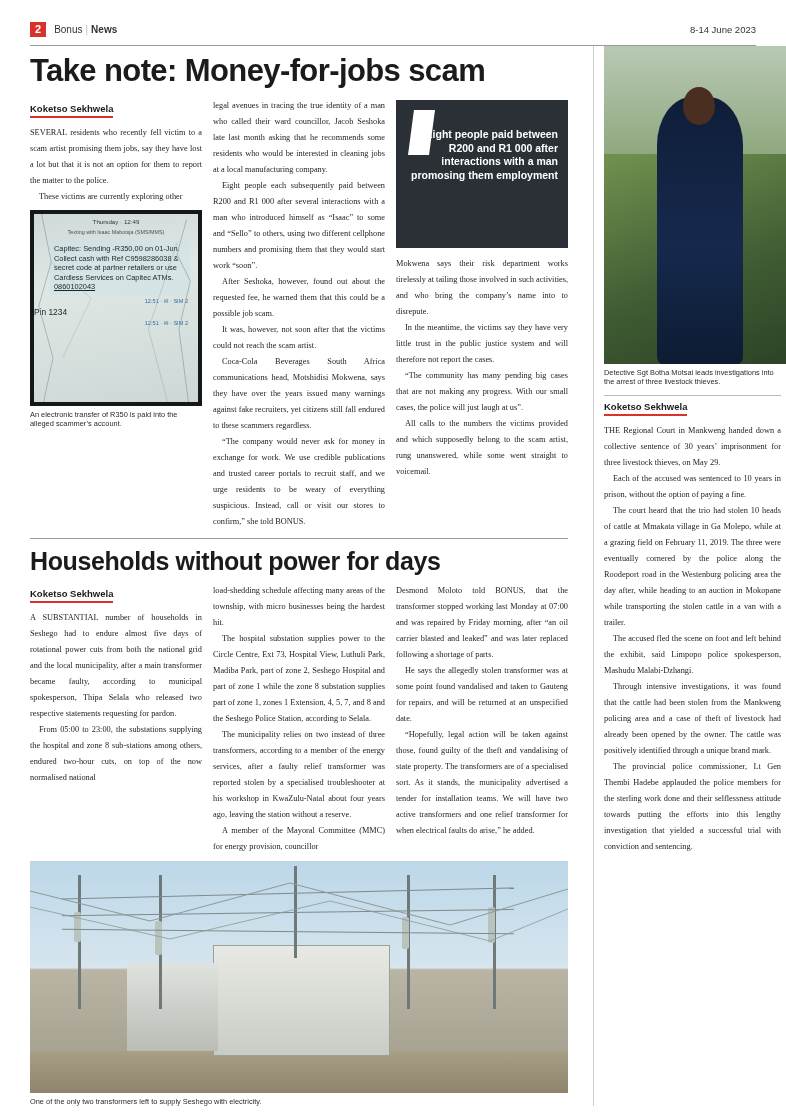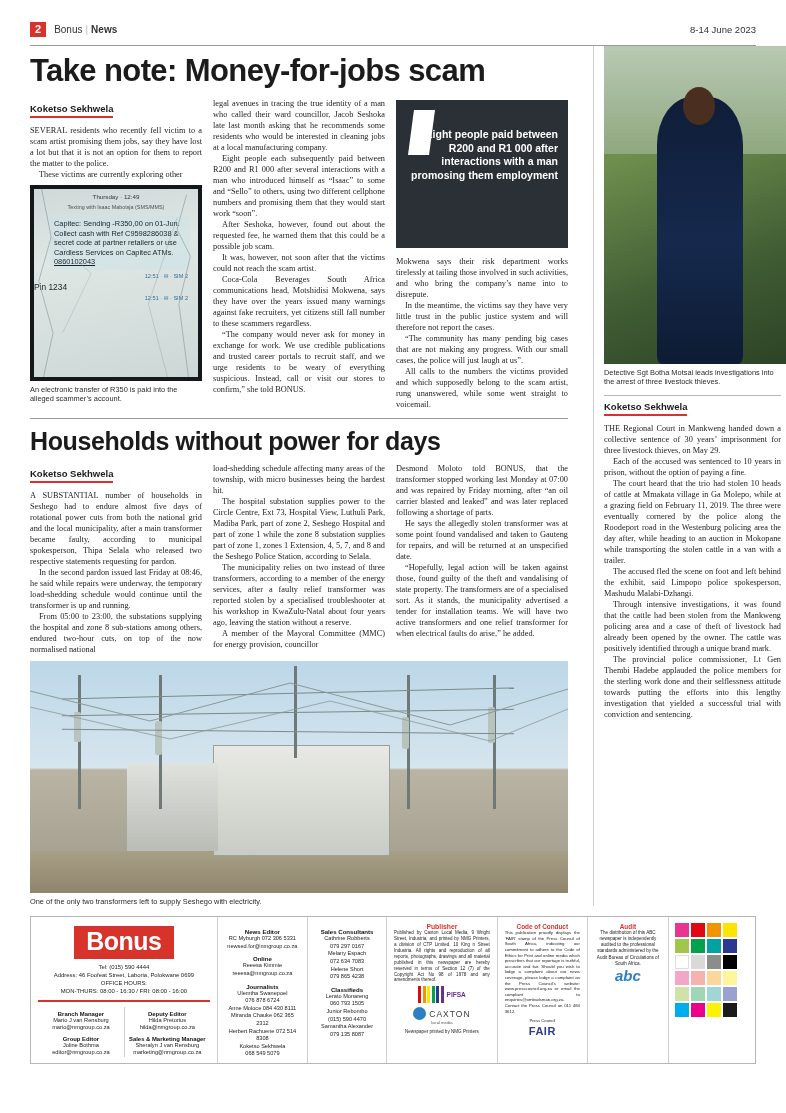--- a/index.html
+++ b/index.html
@@ -48,21 +48,21 @@
   }
   .byline {
     font-family:"Liberation Sans",sans-serif; font-weight:bold; font-size:9.5px;
     color:#1b1b1b; padding-bottom:2px; display:inline-block;
     border-bottom:2px solid #d8332b; margin-bottom:7px;
   }
   .cols3 { display:flex; gap:11px; }
   .col { width:172px; }
   p.bt {
     font-family:"Liberation Serif", serif;
-    font-size:8.3px; line-height:11px; text-align:justify;
+    font-size:8.3px; line-height:16px; text-align:justify;
     margin:0; text-indent:9px; color:#1c1c1c;
   }
   p.bt.first { text-indent:0; }
   .caption {
     font-family:"Liberation Sans",sans-serif; font-size:7.4px; line-height:9.2px;
     color:#2a2a2a; margin-top:4px;
   }
   .hr-thin { height:1px; background:#b9b9b9; margin:9px 0 0 0; }
   .hr-thick { height:1px; background:#9a9a9a; margin:8px 0; }
 
@@ -252,21 +252,21 @@
               <div class="ph-meta">12:51 · ✉ · SIM 2</div>
             </div>
             <div class="caption">An electronic transfer of R350 is paid into the alleged scammer’s account.</div>
           </div>
 
           <div class="col">
             <p class="bt first">legal avenues in tracing the true identity of a man who called their ward councillor, Jacob Seshoka late last month asking that he recommends some residents who would be interested in cleaning jobs at a local manufacturing company.</p>
             <p class="bt">Eight people each subsequently paid between R200 and R1 000 after several interactions with a man who introduced himself as “Isaac” to some and “Sello” to others, using two different cellphone numbers and promising them that they would start work “soon”.</p>
             <p class="bt">After Seshoka, however, found out about the requested fee, he warned them that this could be a possible job scam.</p>
             <p class="bt">It was, however, not soon after that the victims could not reach the scam artist.</p>
-            <p class="bt">Coca-Cola Beverages South Africa communications head, Motshidisi Mokwena, says they have over the years issued many warnings against fake recruiters, yet citizens still fall number to these scammers regardless.</p>
+            <p class="bt">Coca-Cola Beverages South Africa communications head, Motshidisi Mokwena, says they have over the years issued many warnings against fake recruiters, yet citizens still fall endured to these scammers regardless.</p>
             <p class="bt">“The company would never ask for money in exchange for work. We use credible publications and trusted career portals to recruit staff, and we urge residents to be weary of everything suspicious. Instead, call or visit our stores to confirm,” she told BONUS.</p>
           </div>
 
           <div class="col">
             <div class="pullquote">
               <div class="pq-mark"></div>
               <div class="pq-text">Eight people paid between R200 and R1 000 after interactions with a man promosing them employment</div>
             </div>
             <div style="height:8px"></div>
             <p class="bt first">Mokwena says their risk department works tirelessly at tailing those involved in such activities, and who bring the company’s name into to disrepute.</p>
@@ -279,21 +279,20 @@
         <div class="hr-thick"></div>
       </div>
 
       <div>
         <h1 class="headline2">Households without power for days</h1>
 
         <div class="cols3">
           <div class="col">
             <div class="byline">Koketso Sekhwela</div>
             <p class="bt first">A SUBSTANTIAL number of households in Seshego had to endure almost five days of rotational power cuts from both the national grid and the local municipality, after a main transformer became faulty, according to municipal spokesperson, Thipa Selala who released two respective statements requesting for pardon.</p>
-            <p class="bt">In the second pardon issued last Friday at 08:46, he said while repairs were underway, the temporary load-shedding schedule would continue until the transformer is up and running.</p>
             <p class="bt">From 05:00 to 23:00, the substations supplying the hospital and zone 8 sub-stations among others, endured two-hour cuts, on top of the now normalised national</p>
           </div>
           <div class="col">
             <p class="bt first">load-shedding schedule affecting many areas of the township, with micro businesses being the hardest hit.</p>
             <p class="bt">The hospital substation supplies power to the Circle Centre, Ext 73, Hospital View, Luthuli Park, Madiba Park, part of zone 2, Seshego Hospital and part of zone 1 while the zone 8 substation supplies part of zone 1, zones 1 Extension, 4, 5, 7, and 8 and the Seshego Police Station, according to Selala.</p>
             <p class="bt">The municipality relies on two instead of three transformers, according to a member of the energy services, after a faulty relief transformer was reported stolen by a specialised troubleshooter at his workshop in KwaZulu-Natal about four years ago, leaving the station without a reserve.</p>
             <p class="bt">A member of the Mayoral Committee (MMC) for energy provision, councillor</p>
           </div>
           <div class="col">
             <p class="bt first">Desmond Moloto told BONUS, that the transformer stopped working last Monday at 07:00 and was repaired by Friday morning, after “an oil carrier blasted and leaked” and was later replaced following a shortage of parts.</p>

